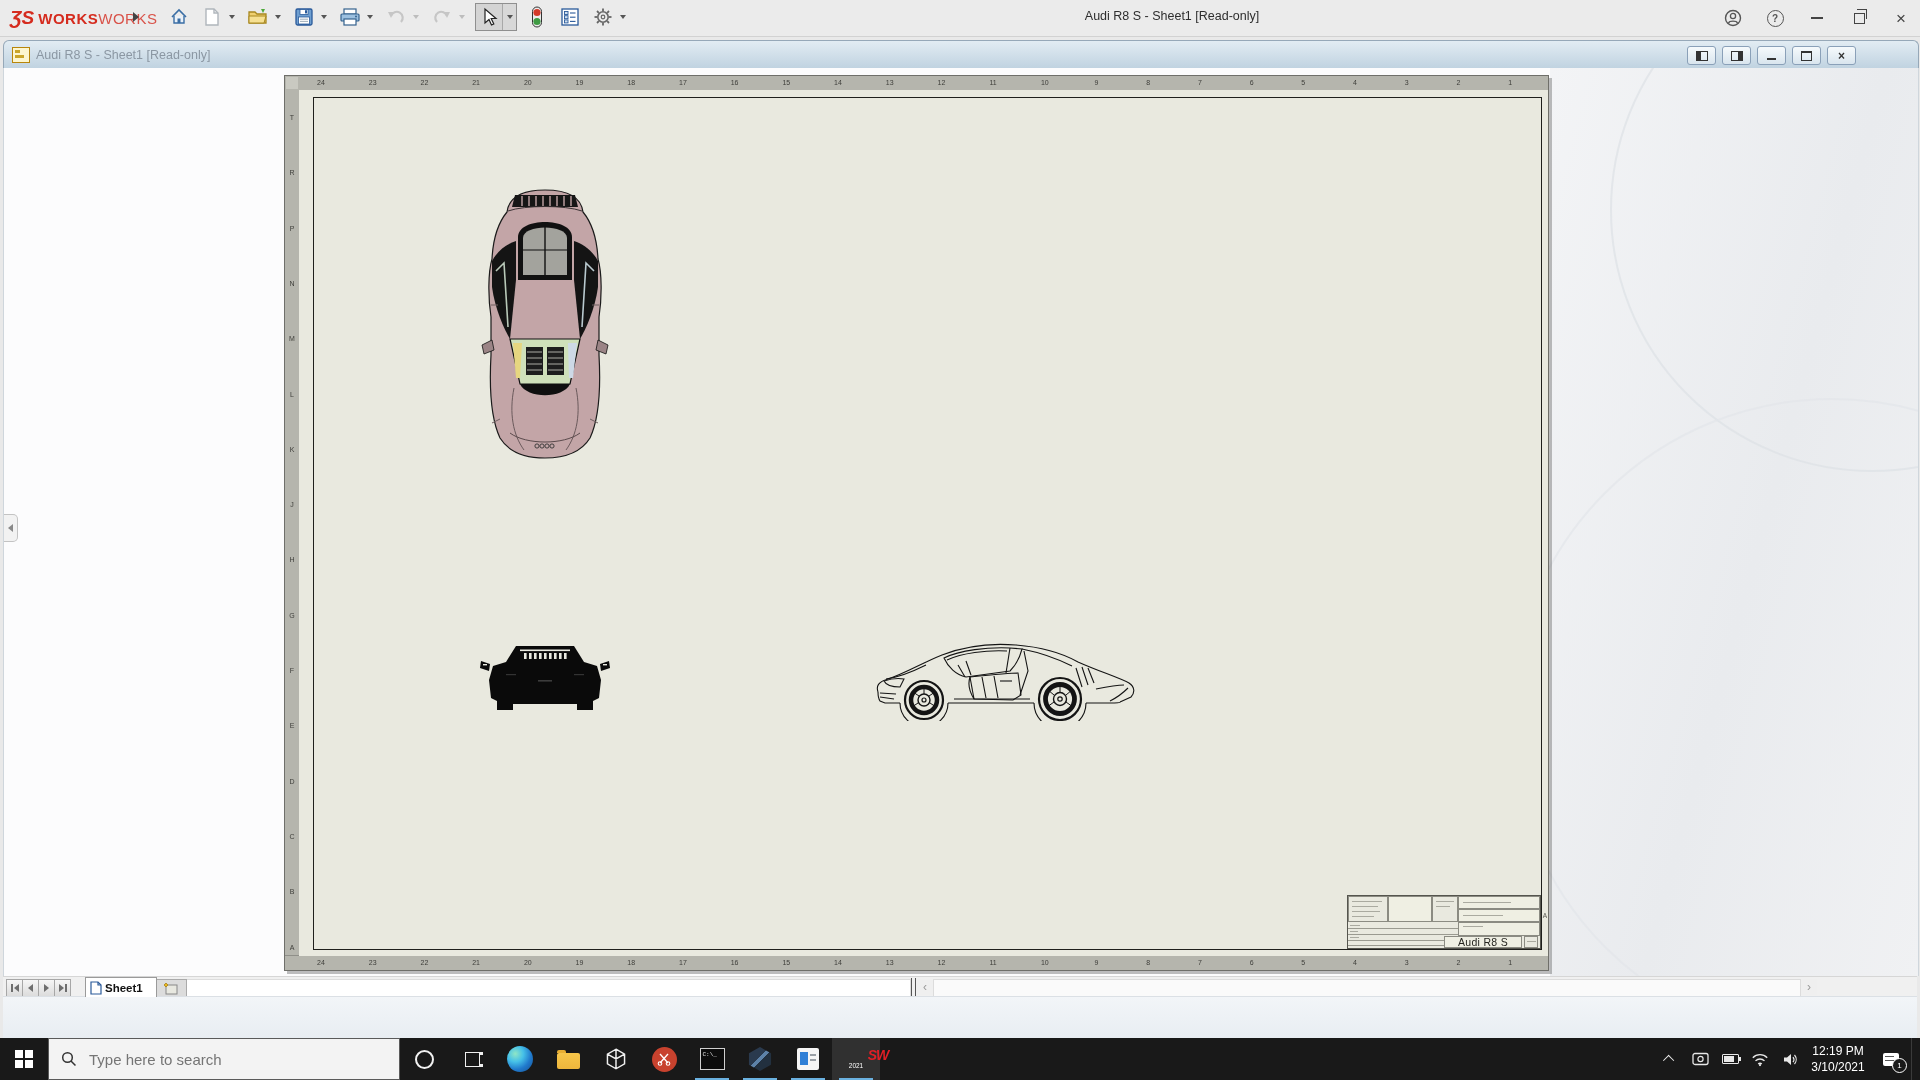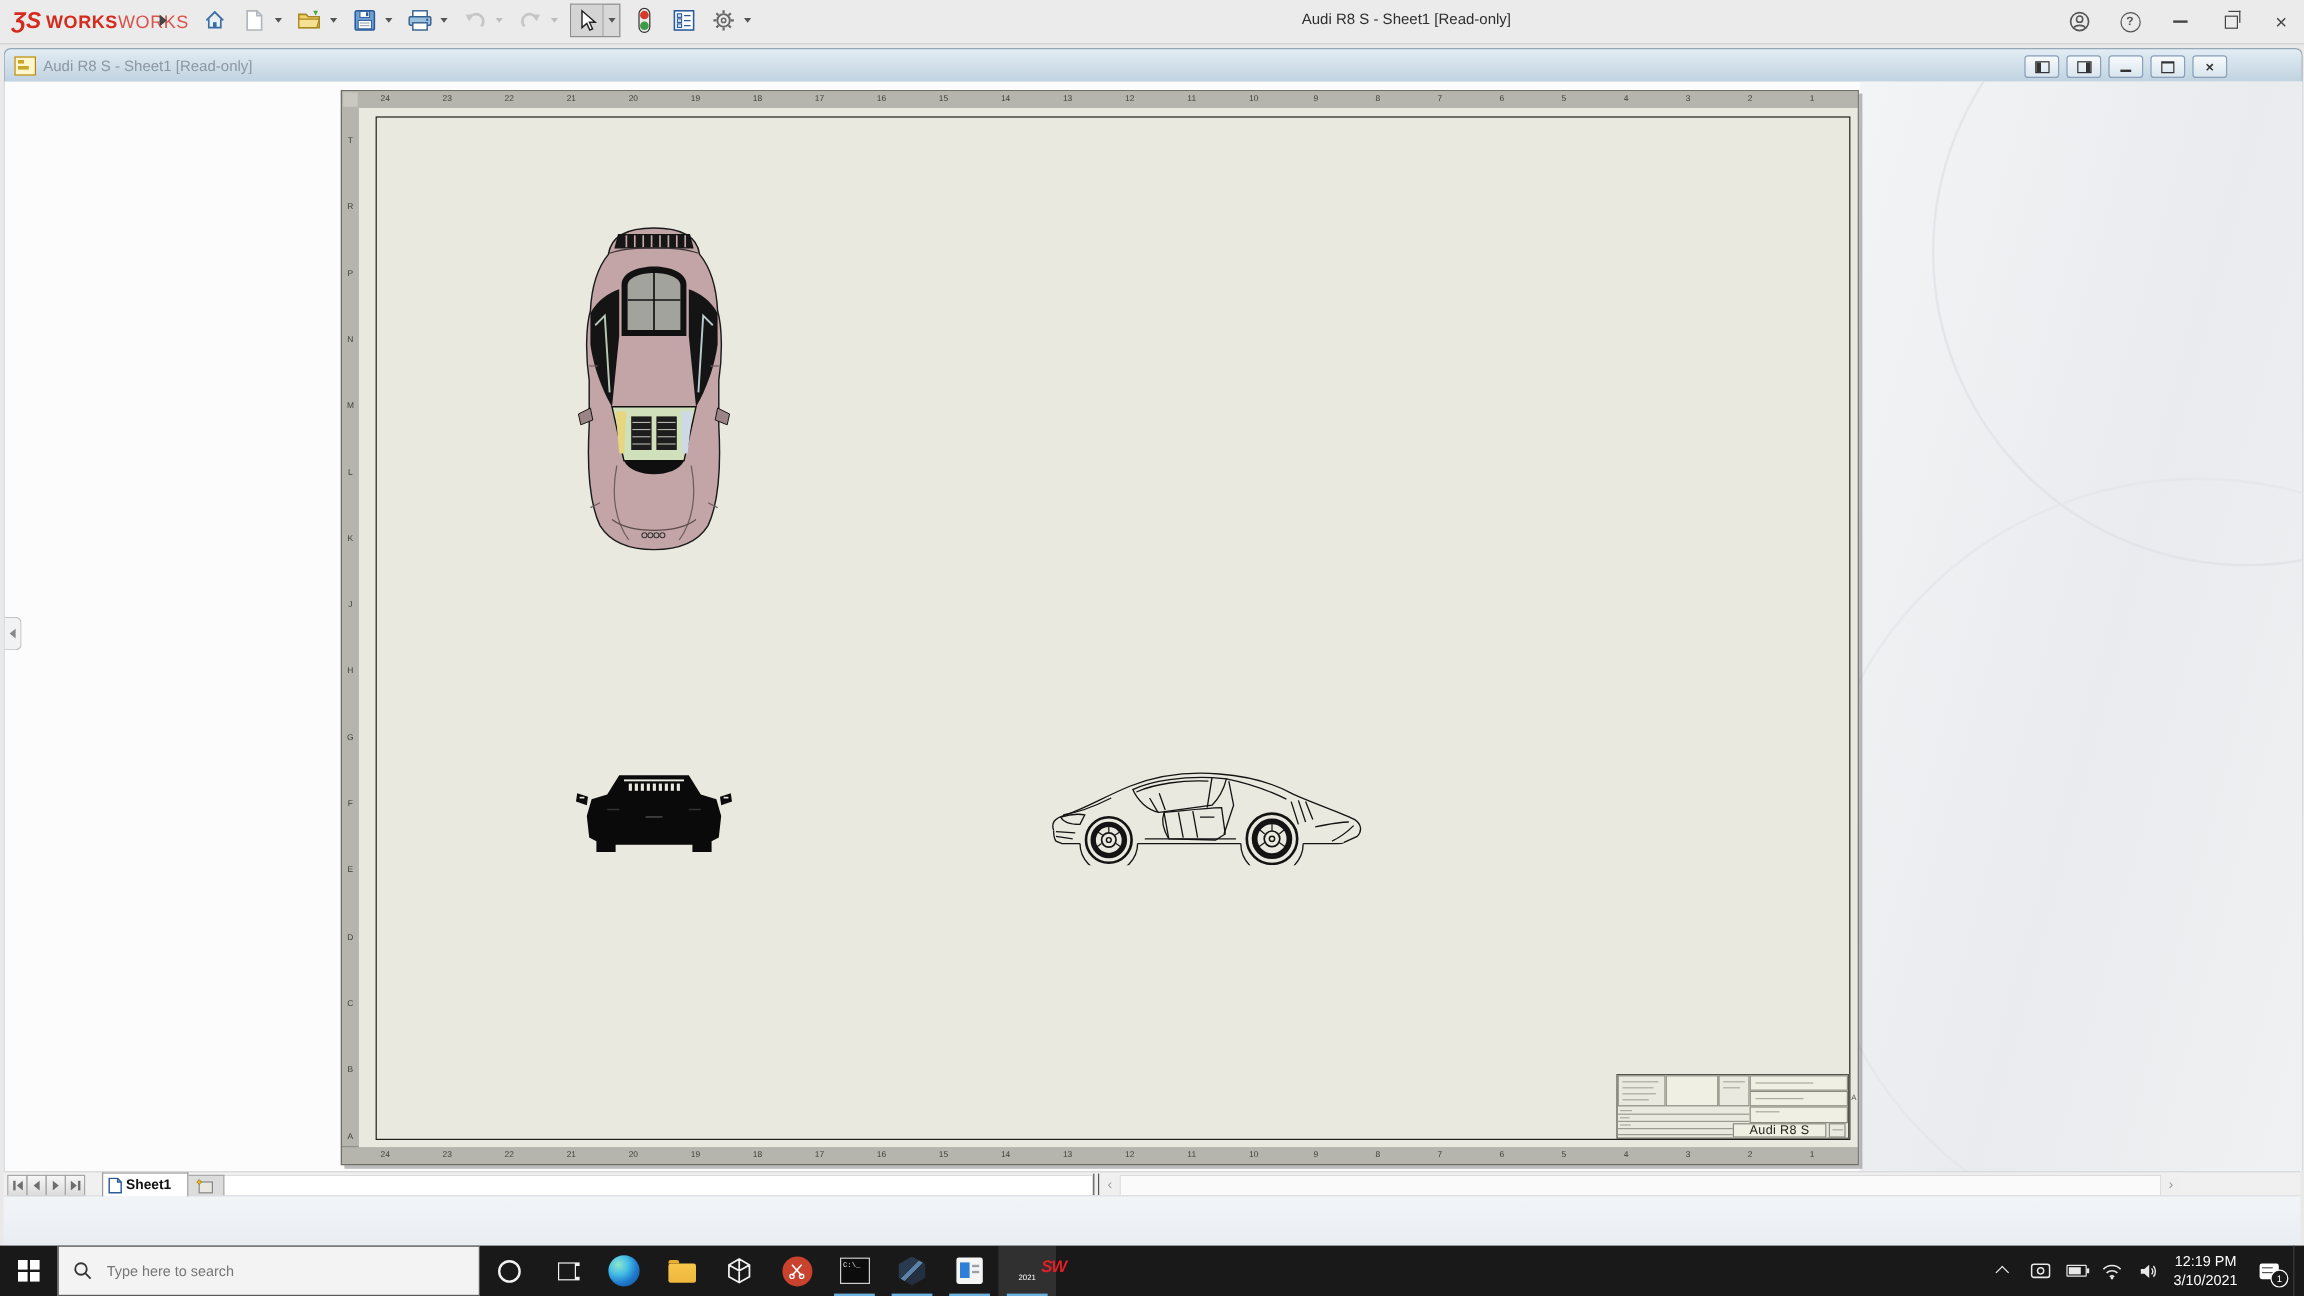--- a/index.html
+++ b/index.html
@@ -82,21 +82,21 @@
   .strack{position:absolute;left:930px;top:2px;width:866px;height:16px;background:#fafafa;border:1px solid #dcdcdc;}
   
   .statusbar{position:absolute;left:3px;top:996px;width:1914px;height:42px;background:linear-gradient(#f2f5f8,#e8edf2);border-top:1px solid #dbe0e5;}
   
   .taskbar{position:absolute;left:0;top:1038px;width:1920px;height:42px;background:#191919;display:flex;align-items:center;}
   .tba{width:48px;height:42px;display:flex;align-items:center;justify-content:center;position:relative;flex:0 0 auto;}
   .ul{position:absolute;left:7px;right:7px;bottom:0;height:2.5px;background:#6ab1e0;}
   .winlogo{display:grid;grid-template-columns:8px 8px;grid-template-rows:8px 8px;gap:1.5px;}
   .winlogo i{background:#fff;}
   .searchbox{width:352px;height:42px;background:#f3f3f3;border:1px solid #5a5a5a;display:flex;align-items:center;flex:0 0 auto;box-sizing:border-box;}
-  .searchbox input{border:none;background:transparent;outline:none;font-size:12px;color:#1a1a1a;font-family:"Liberation Sans",sans-serif;width:280px;}
+  .searchbox input{border:none;background:transparent;outline:none;font-size:15px;color:#1a1a1a;font-family:"Liberation Sans",sans-serif;width:280px;}
   .cortana{width:15px;height:15px;border:2px solid #f2f2f2;border-radius:50%;}
   .tview{width:13px;height:13px;border:1.5px solid #f0f0f0;position:relative;}
   .tview::before{content:"";position:absolute;right:-4px;top:-1px;width:3px;height:3px;background:#f0f0f0;}
   .tview::after{content:"";position:absolute;right:-4px;bottom:-1px;width:3px;height:3px;background:#f0f0f0;}
   .edge{width:26px;height:26px;border-radius:50%;background:radial-gradient(circle at 32% 30%,#8fe6c6 0%,#45c0e8 32%,#2079cc 62%,#174f8c 100%);}
   .folder{width:23px;height:16px;background:linear-gradient(#f7c64a,#eeb63c);border-radius:2px;position:relative;margin-top:3px;}
   .folder::before{content:"";position:absolute;left:0;top:-3px;width:9px;height:3px;background:#e8ae32;border-radius:2px 2px 0 0;}
   .hexapp{width:24px;height:24px;clip-path:polygon(50% 0,96% 26%,96% 74%,50% 100%,4% 74%,4% 26%);background:linear-gradient(135deg,#2a3a4e 45%,#5d82a8 45%,#5d82a8 55%,#22303f 55%);}
   .winapp{width:22px;height:22px;background:#f5f5f5;border-radius:2px;position:relative;}
   .winapp::before{content:"";position:absolute;left:3px;top:4px;width:8px;height:13px;background:#2f7fd6;}

